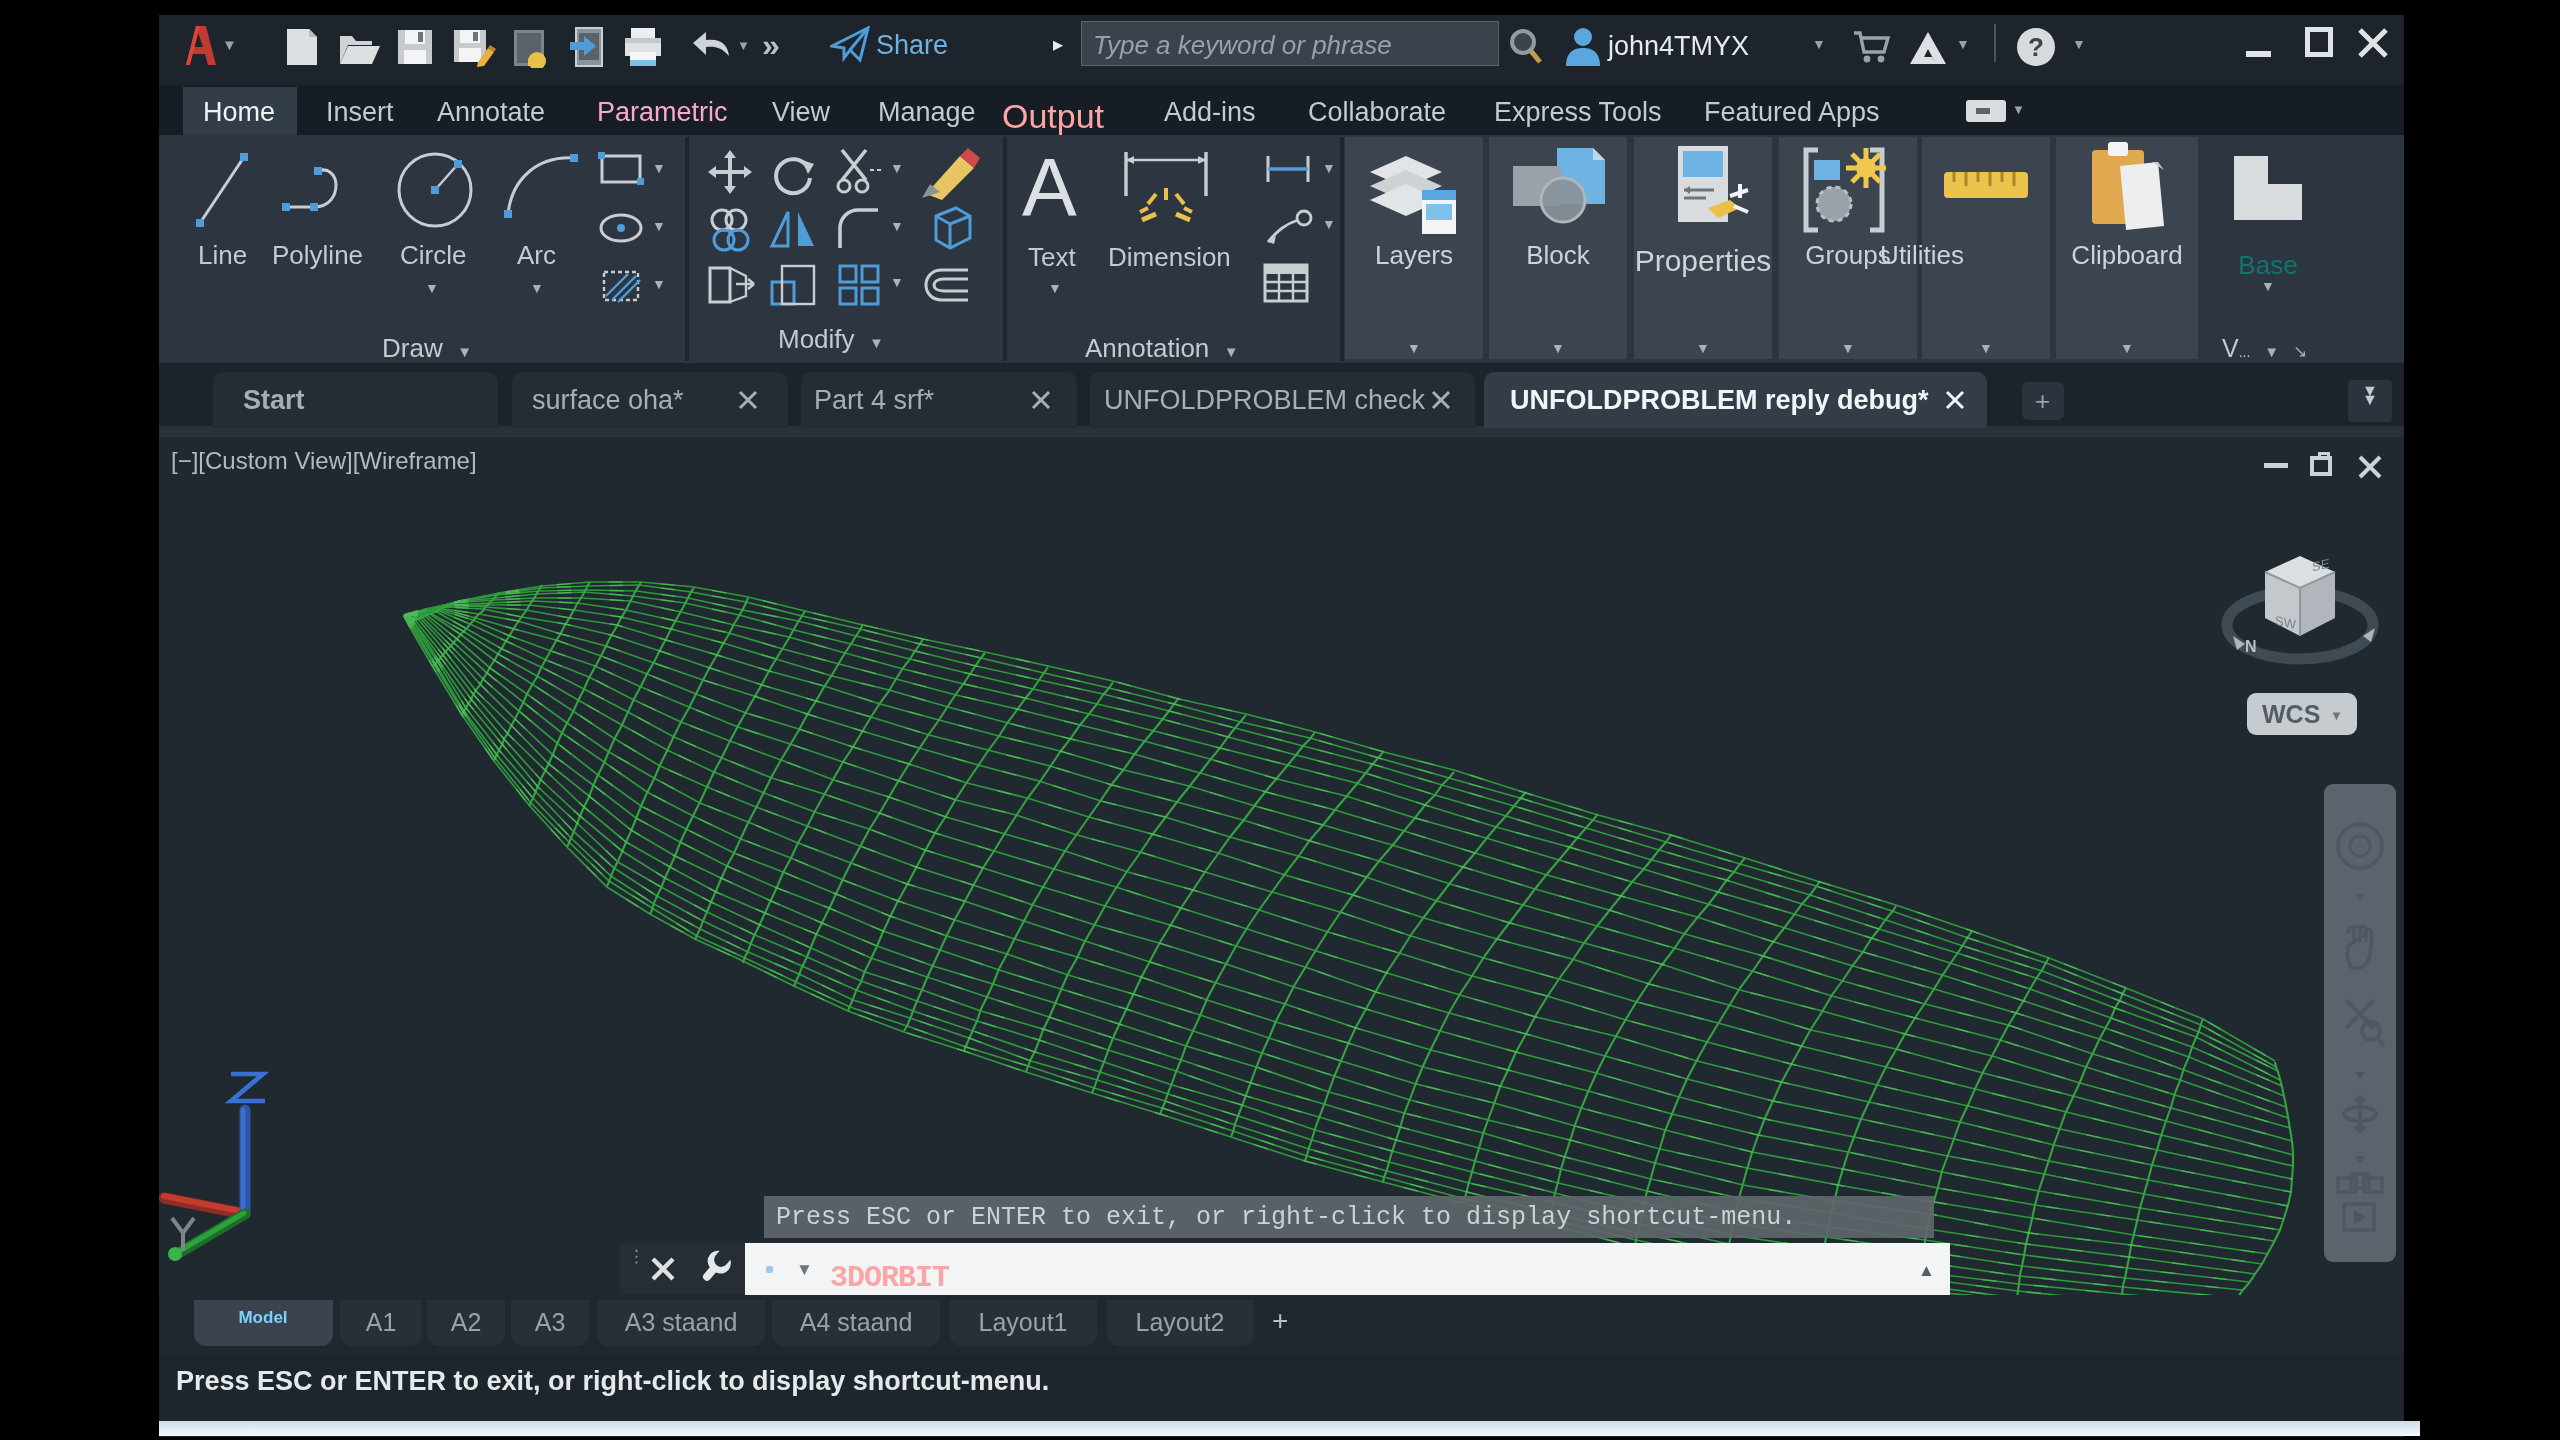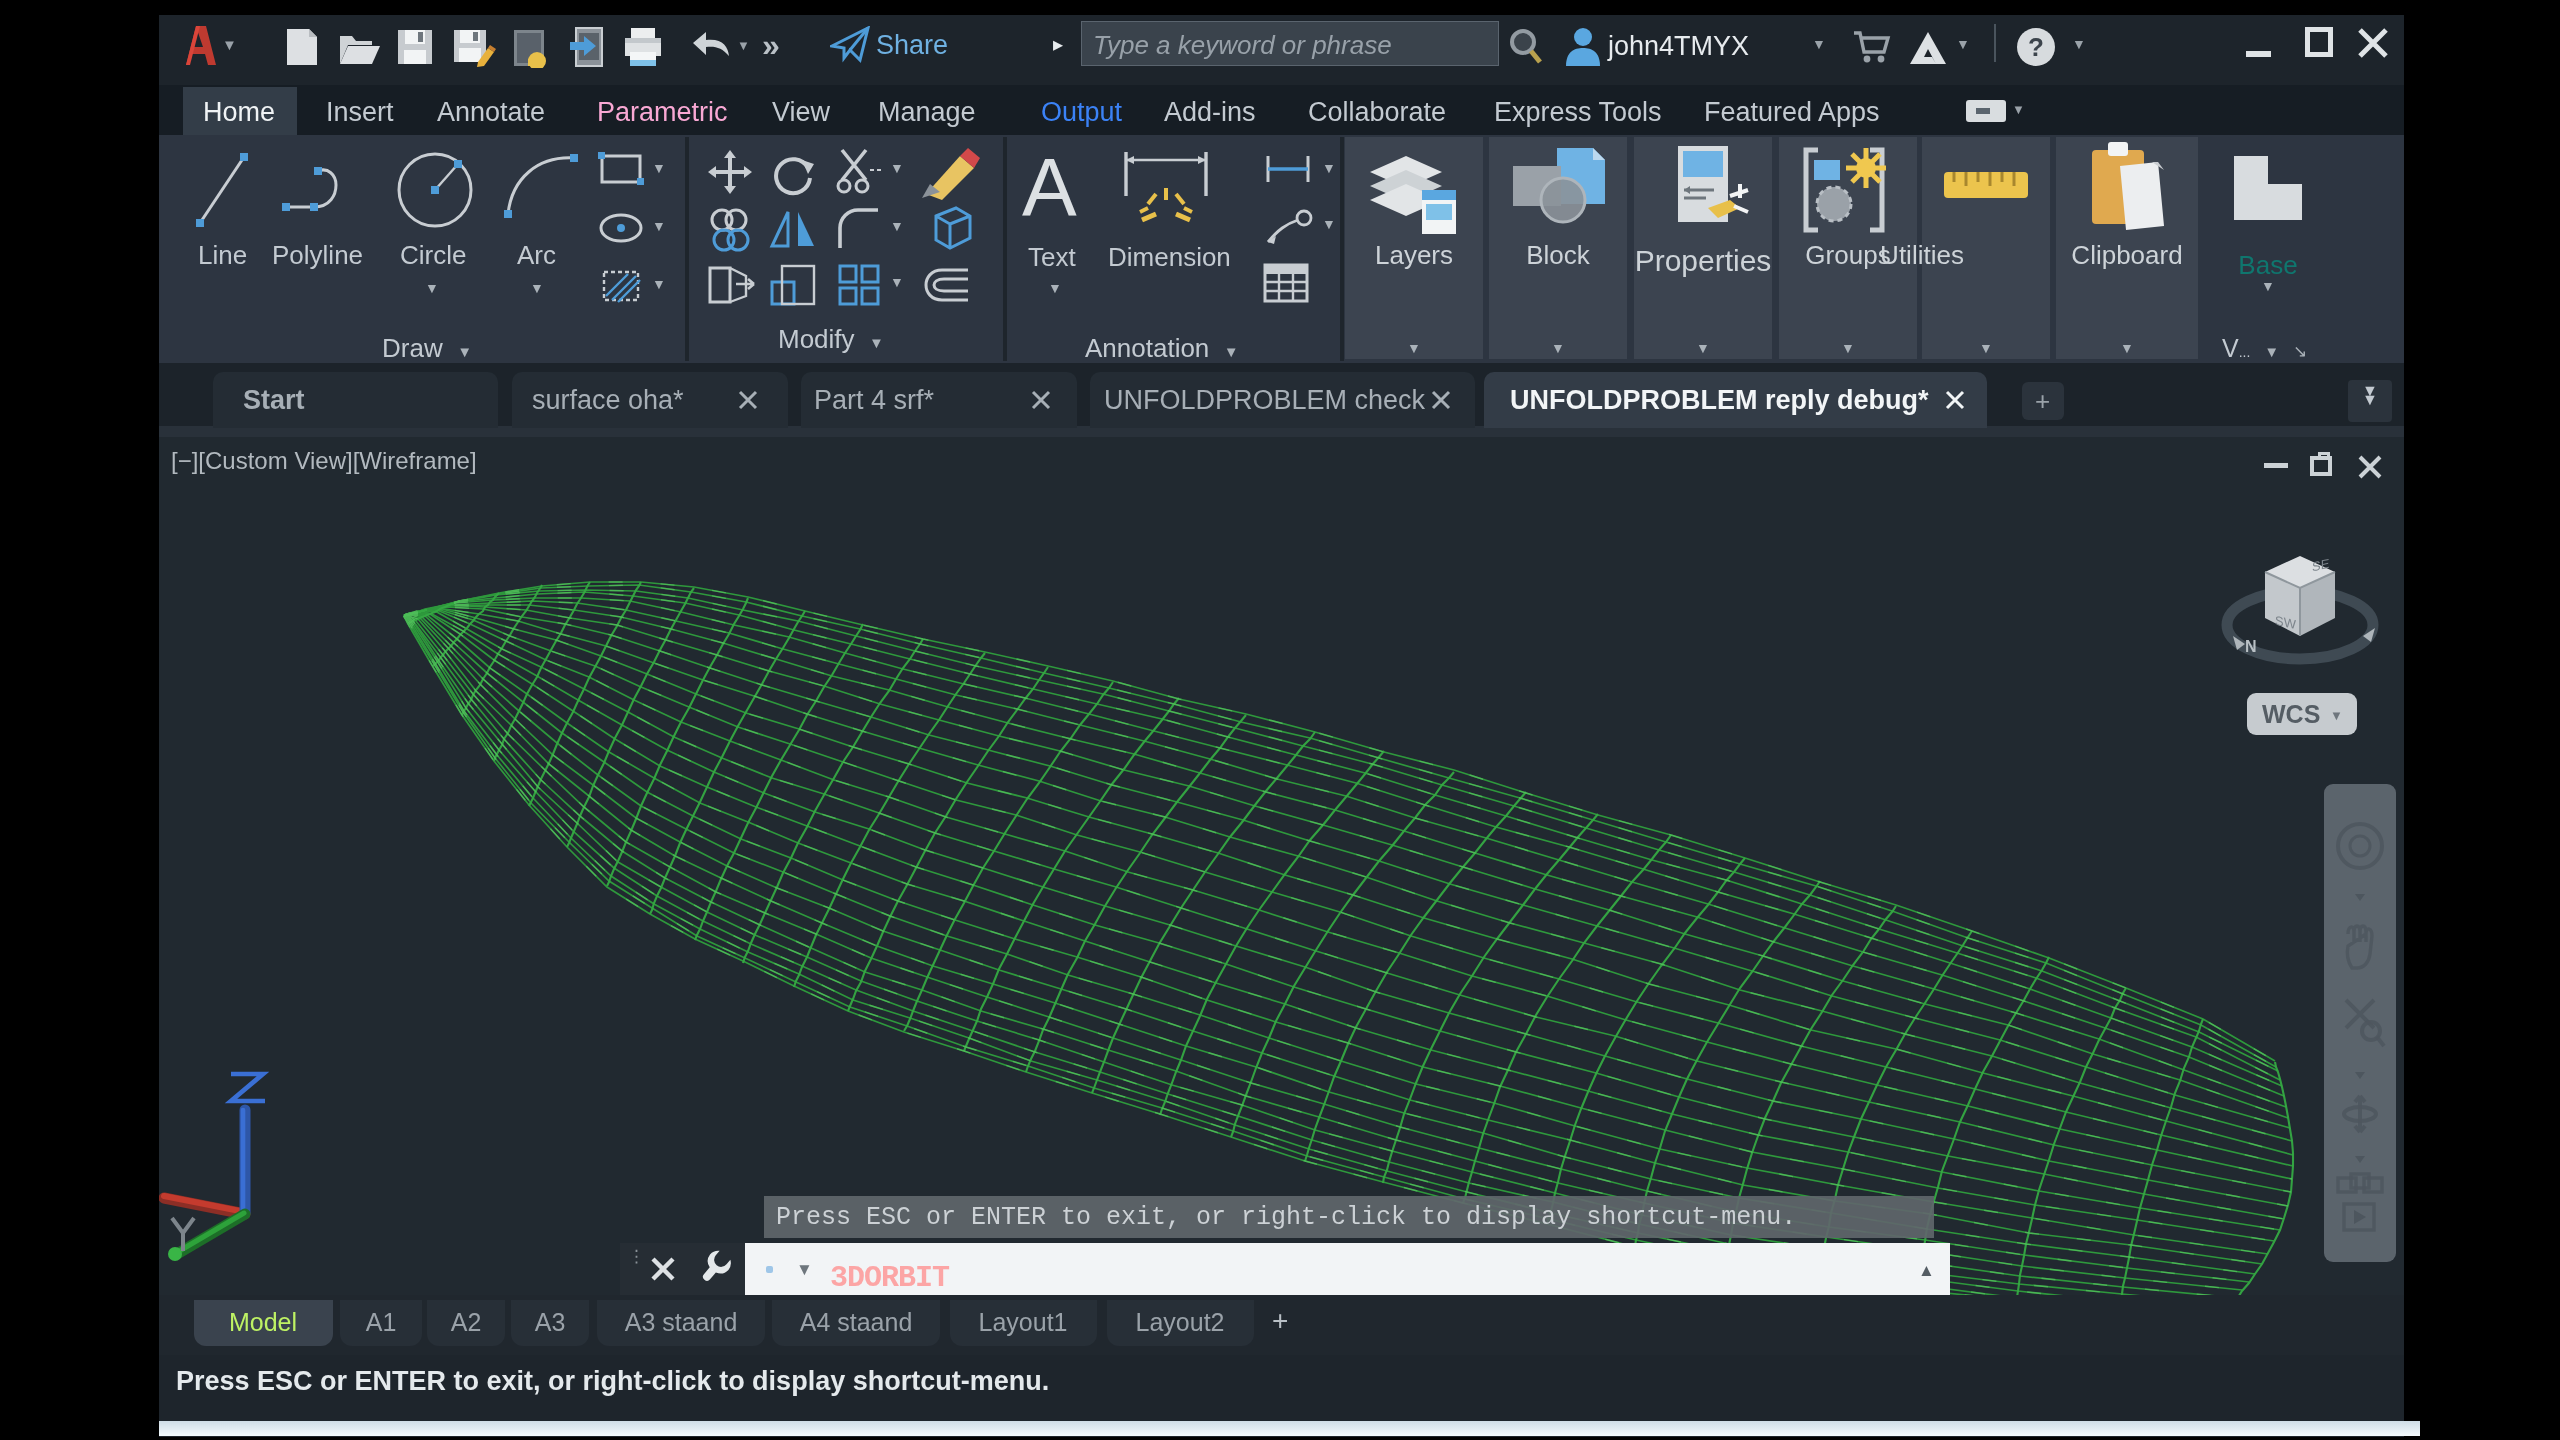--- a/index.html
+++ b/index.html
@@ -99,21 +99,21 @@
       <path d="M2 2 L28 28 M28 2 L2 28" stroke="#dfe3e6" stroke-width="5"></path>
     </svg>
     <div class="abs" style="left:159px;top:85px;width:2245px;height:50px;background:#161d24"></div>
     <div class="abs" style="left:183px;top:87px;width:114px;height:48px;background:#333d48"></div>
     <div class="t" style="left:203px;top:97px;color:#f0f3f5;font-size:27px">Home</div>
     <div class="t" style="left:326px;top:97px;color:#c3cad1;font-size:27px">Insert</div>
     <div class="t" style="left:437px;top:97px;color:#c3cad1;font-size:27px">Annotate</div>
     <div class="t" style="left:597px;top:97px;color:#f9a8d4;font-size:27px">Parametric</div>
     <div class="t" style="left:772px;top:97px;color:#c3cad1;font-size:27px">View</div>
     <div class="t" style="left:878px;top:97px;color:#c3cad1;font-size:27px">Manage</div>
-    <div class="t" style="left:1041px;top:97px;color:#3b82f6;font-size:27px">Output</div>
+    <div class="t" style="left:1002px;top:97px;color:#fca5a5;font-size:34px">Output</div>
     <div class="t" style="left:1164px;top:97px;color:#c3cad1;font-size:27px">Add-ins</div>
     <div class="t" style="left:1308px;top:97px;color:#c3cad1;font-size:27px">Collaborate</div>
     <div class="t" style="left:1494px;top:97px;color:#c3cad1;font-size:27px">Express Tools</div>
     <div class="t" style="left:1704px;top:97px;color:#c3cad1;font-size:27px">Featured Apps</div>
     <div class="abs" style="left:1966px;top:100px;width:40px;height:22px;background:#d9dde0;border-radius:3px"></div>
     <div class="abs" style="left:1976px;top:108px;width:14px;height:6px;background:#5a646e"></div>
     <div class="t" style="left:2012px;top:102px;color:#9aa2a9;font-size:13px">▼</div>
     <div class="abs" style="left:159px;top:135px;width:2245px;height:228px;background:#2d3541"></div>
     <div class="abs" style="left:685px;top:137px;width:4px;height:224px;background:#1e252c"></div>
     <div class="abs" style="left:1003px;top:137px;width:4px;height:224px;background:#1e252c"></div>
@@ -535,21 +535,21 @@
         <path d="M11 2 L11 8 A7 7 0 0 0 25 8 L25 2 A11 11 0 0 1 30 11 A11 11 0 0 1 22 21 L22 30 A4 4 0 0 1 14 30 L14 21 A11 11 0 0 1 6 11 A11 11 0 0 1 11 2 Z" fill="#e4e8ea"></path>
       </g>
     </svg>
     <div class="abs" style="left:745px;top:1243px;width:1205px;height:53px;background:#f2f4f6"></div>
     <div class="abs" style="left:766px;top:1266px;width:7px;height:7px;background:#9fc6e8;border-radius:2px"></div>
     <div class="t" style="left:796px;top:1260px;color:#6e767d;font-size:17px">▼</div>
     <div class="t" style="left:830px;top:1261px;color:#fca5a5;font-size:30px;font-weight:bold;font-family:'Liberation Mono',monospace;letter-spacing:-1px">3DORBIT</div>
     <div class="t" style="left:1918px;top:1261px;color:#555d64;font-size:17px">▲</div>
     <div class="abs" style="left:159px;top:1295px;width:2245px;height:60px;background:#20272e"></div>
     <div class="abs" style="left:194px;top:1300px;width:139px;height:46px;background:#3a434e;border-radius:0 0 12px 12px;transform:perspective(60px)"></div>
-    <div class="t" style="left:263px;top:1308px;color:#bef264;font-size:25px;font-weight:normal;transform:translateX(-50%)">Model</div>
+    <div class="t" style="left:263px;top:1308px;color:#7dd3fc;font-size:17px;font-weight:bold;transform:translateX(-50%)">Model</div>
     <div class="abs" style="left:340px;top:1300px;width:82px;height:46px;background:#272f37;border-radius:0 0 12px 12px;transform:perspective(60px)"></div>
     <div class="t" style="left:381px;top:1308px;color:#9aa2a9;font-size:25px;font-weight:normal;transform:translateX(-50%)">A1</div>
     <div class="abs" style="left:427px;top:1300px;width:78px;height:46px;background:#272f37;border-radius:0 0 12px 12px;transform:perspective(60px)"></div>
     <div class="t" style="left:466px;top:1308px;color:#9aa2a9;font-size:25px;font-weight:normal;transform:translateX(-50%)">A2</div>
     <div class="abs" style="left:511px;top:1300px;width:78px;height:46px;background:#272f37;border-radius:0 0 12px 12px;transform:perspective(60px)"></div>
     <div class="t" style="left:550px;top:1308px;color:#9aa2a9;font-size:25px;font-weight:normal;transform:translateX(-50%)">A3</div>
     <div class="abs" style="left:597px;top:1300px;width:168px;height:46px;background:#272f37;border-radius:0 0 12px 12px;transform:perspective(60px)"></div>
     <div class="t" style="left:681px;top:1308px;color:#9aa2a9;font-size:25px;font-weight:normal;transform:translateX(-50%)">A3 staand</div>
     <div class="abs" style="left:772px;top:1300px;width:168px;height:46px;background:#272f37;border-radius:0 0 12px 12px;transform:perspective(60px)"></div>
     <div class="t" style="left:856px;top:1308px;color:#9aa2a9;font-size:25px;font-weight:normal;transform:translateX(-50%)">A4 staand</div>

